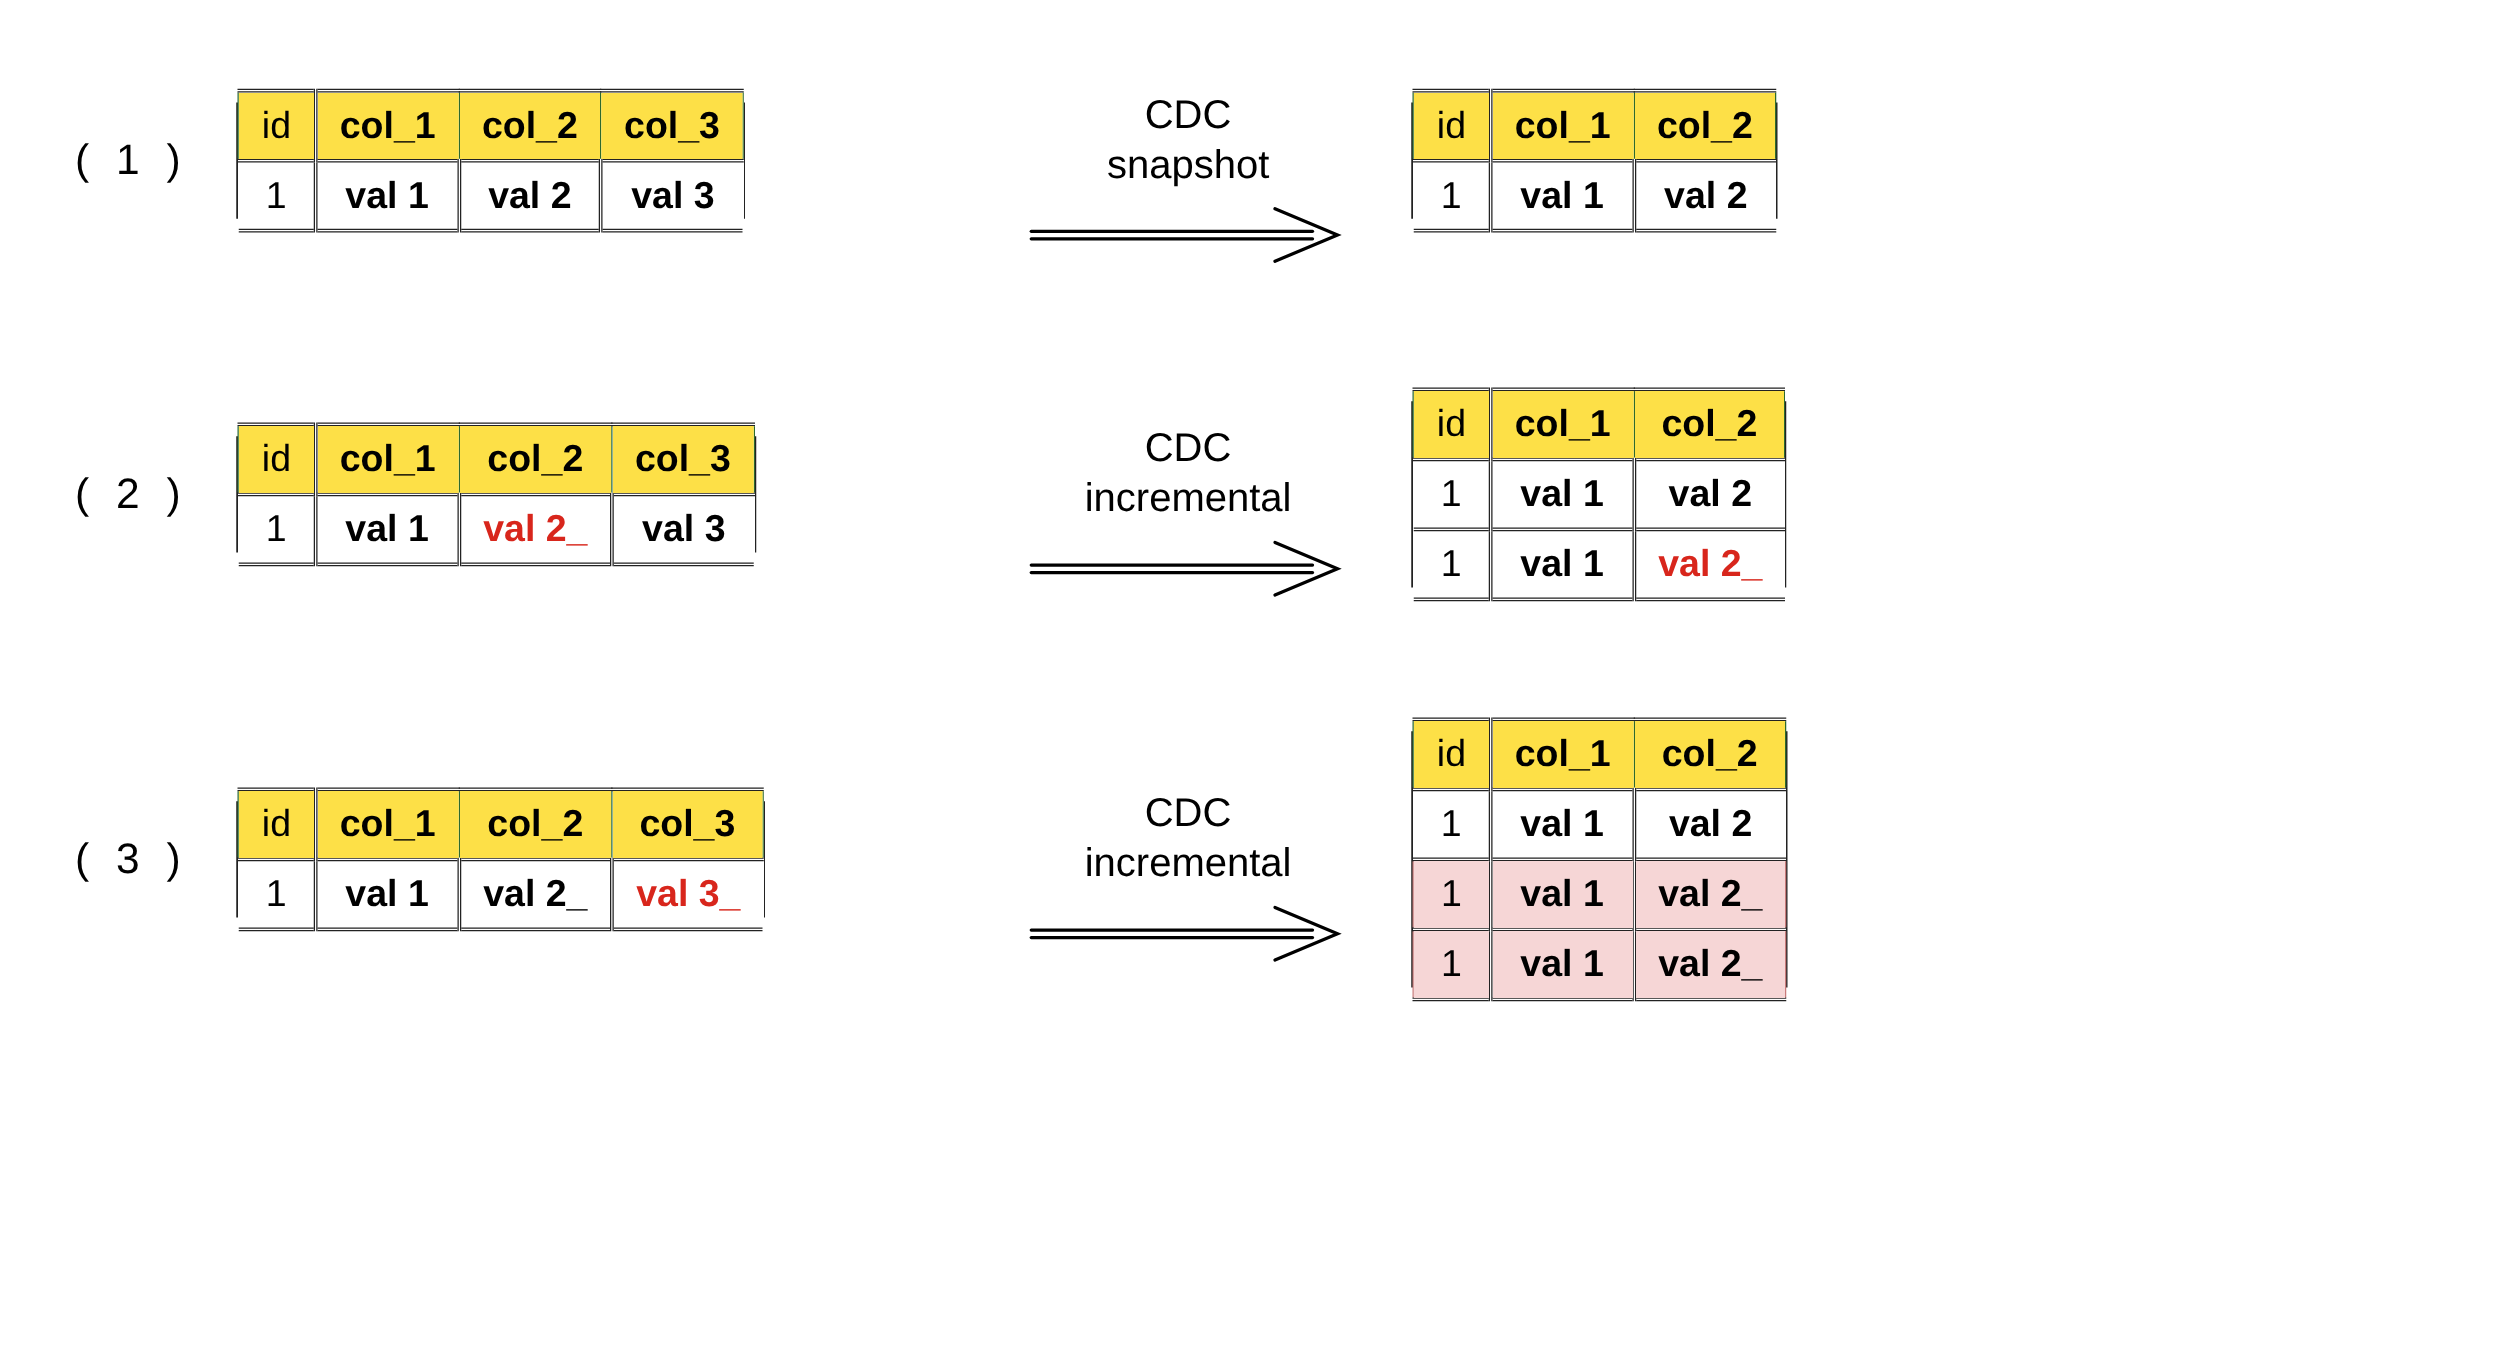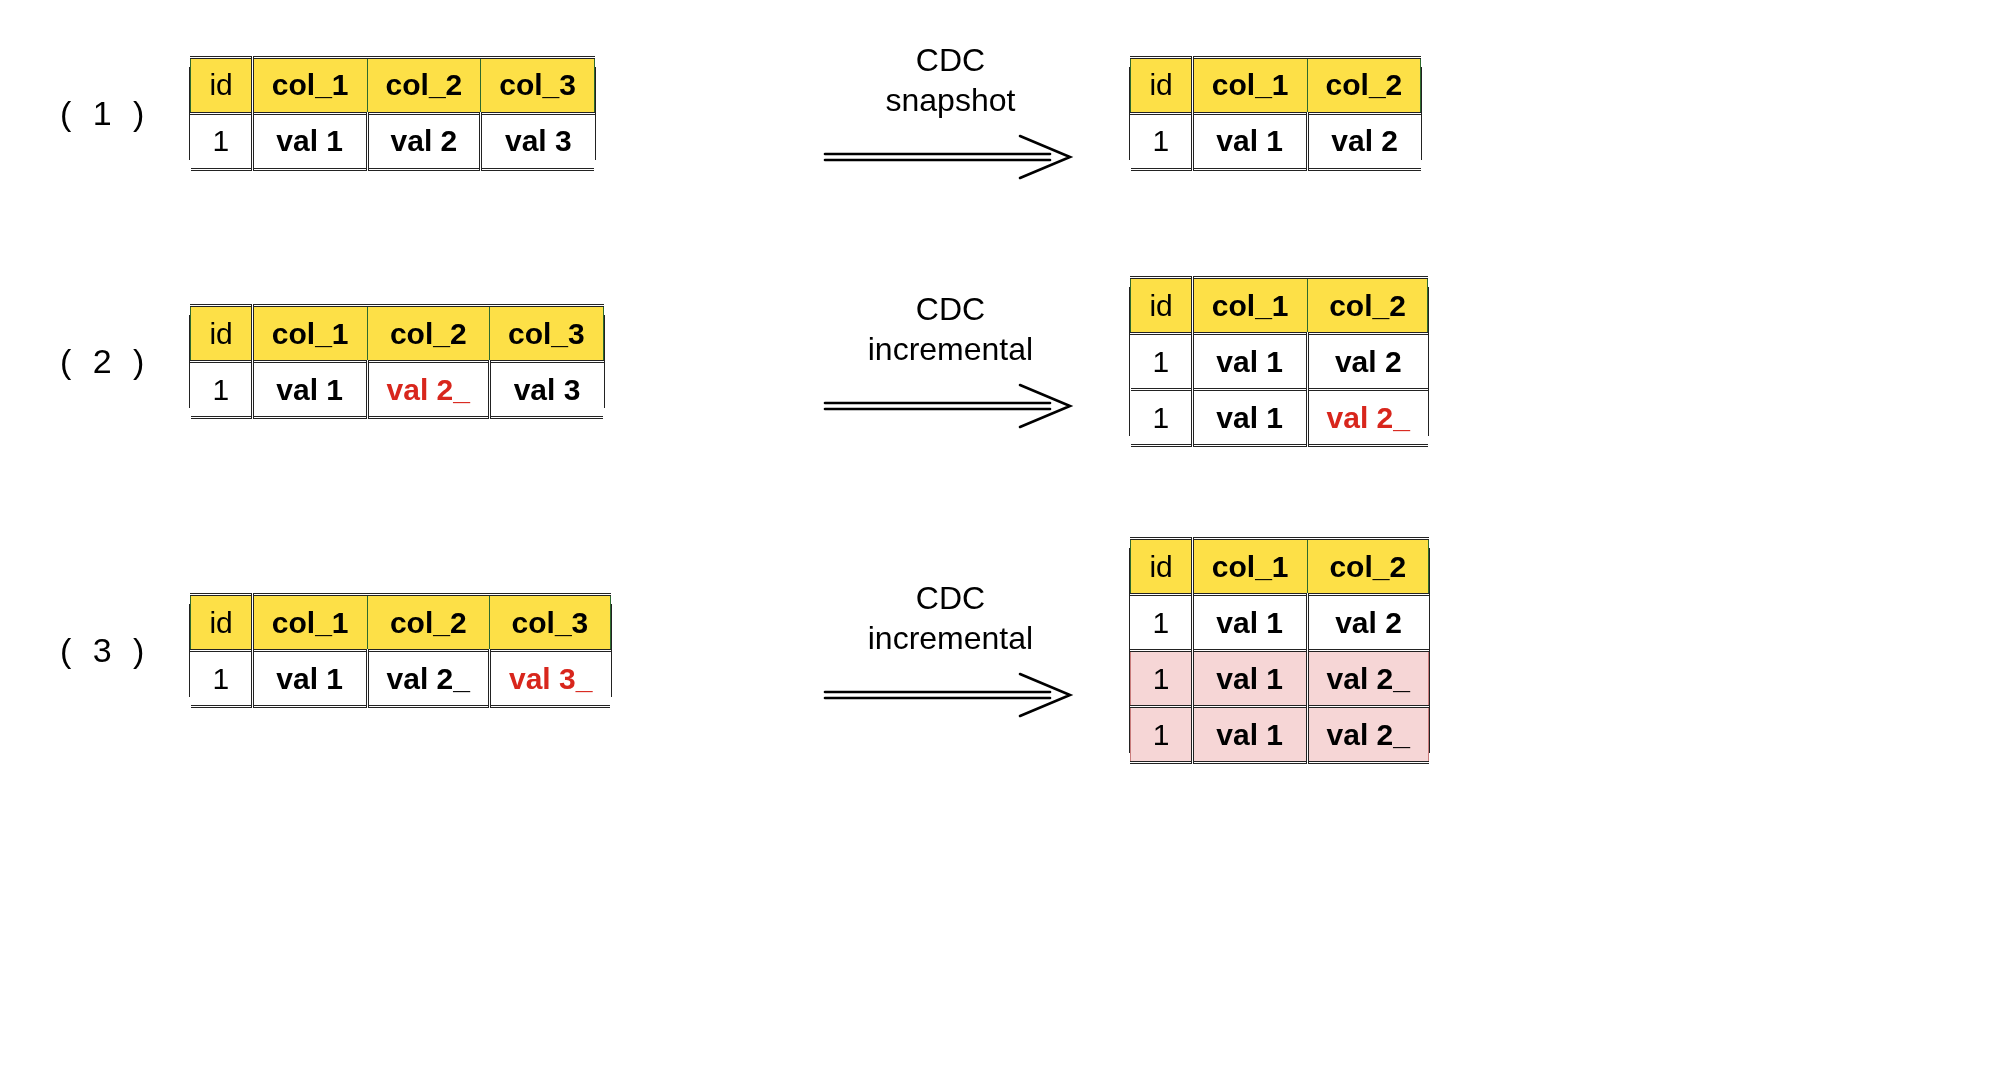--- a/index.html
+++ b/index.html
@@ -38,20 +38,21 @@
     display: flex;
     flex-direction: column;
     align-items: center;
     justify-content: center;
     gap: 6px;
   }
   .arrow-label {
     font-size: 32px;
     text-align: center;
     line-height: 1.25;
+    margin-top: 31px;
   }
   .dst-slot {
     flex: 0 0 500px;
     display: flex;
     align-items: center;
   }
 
   
   .sk-table { border-collapse: collapse; position: relative; }
   .sk-table td, .sk-table th {

